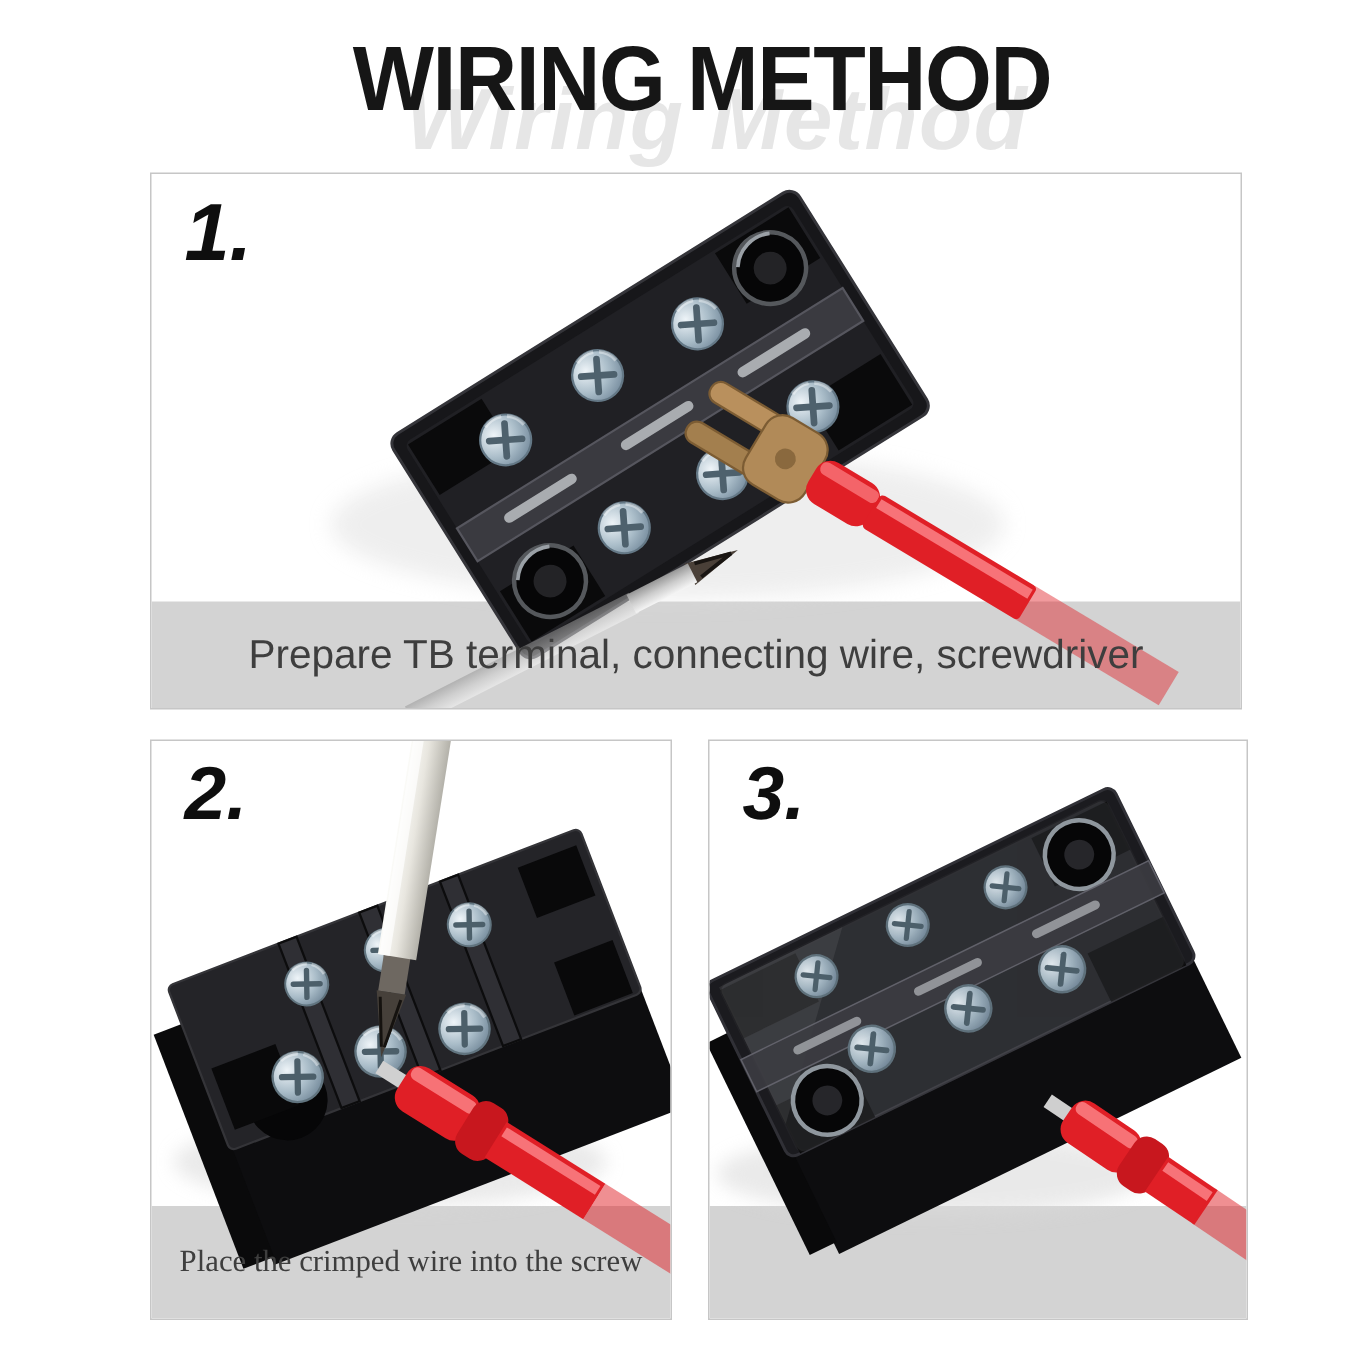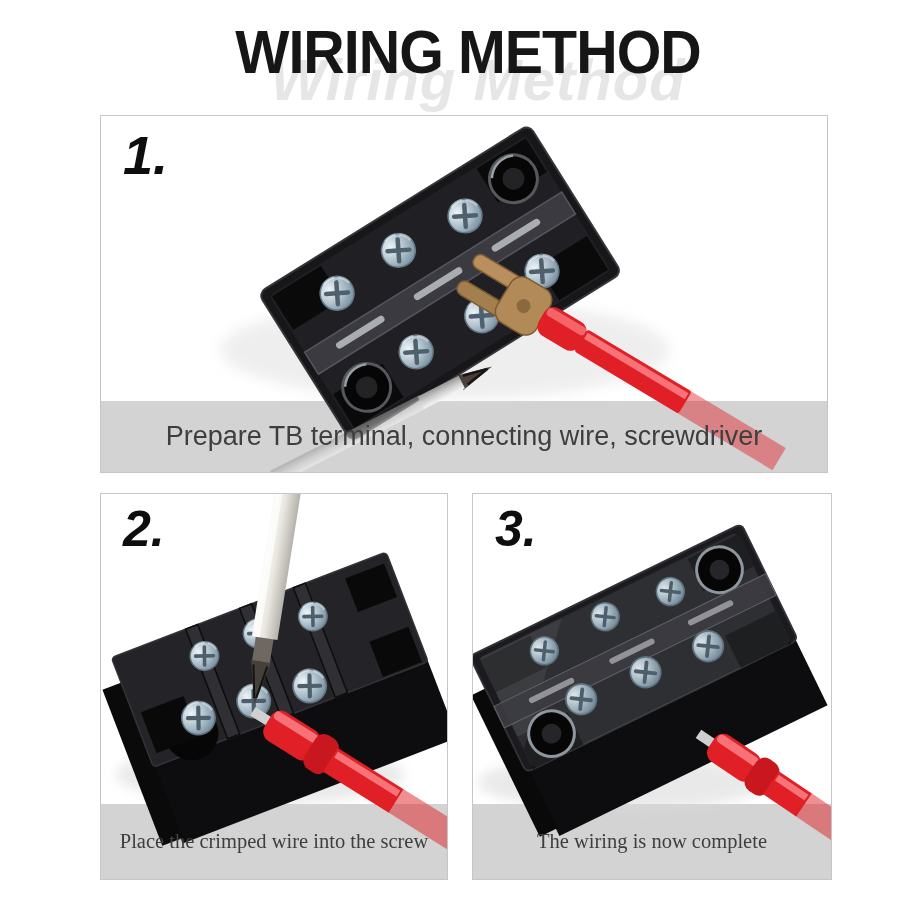--- a/index.html
+++ b/index.html
@@ -299,16 +299,15 @@
         <rect x="0" y="-16" width="54" height="32" rx="11" style="fill:var(--wire-red,#e01f26)"></rect>
         <rect x="2" y="-13" width="48" height="9" rx="4" fill="#ff8f92" opacity="0.75"></rect>
         <rect x="48" y="-19" width="26" height="38" rx="10" fill="#c8171e"></rect>
         <rect x="72" y="-14" width="40" height="28" style="fill:var(--wire-red,#e01f26)"></rect>
         <rect x="74" y="-11" width="36" height="7" fill="#ff9094" opacity="0.75"></rect>
         <rect x="110" y="-14" width="230" height="28" style="fill:var(--wire-red,#e01f26)" opacity="0.5"></rect>
       </g>
     </svg>
 
     <div class="step-number">3.</div>
-    <div class="caption">The wiring is now complete</div>
   </section>
 
 </div>
 
 </body></html>

